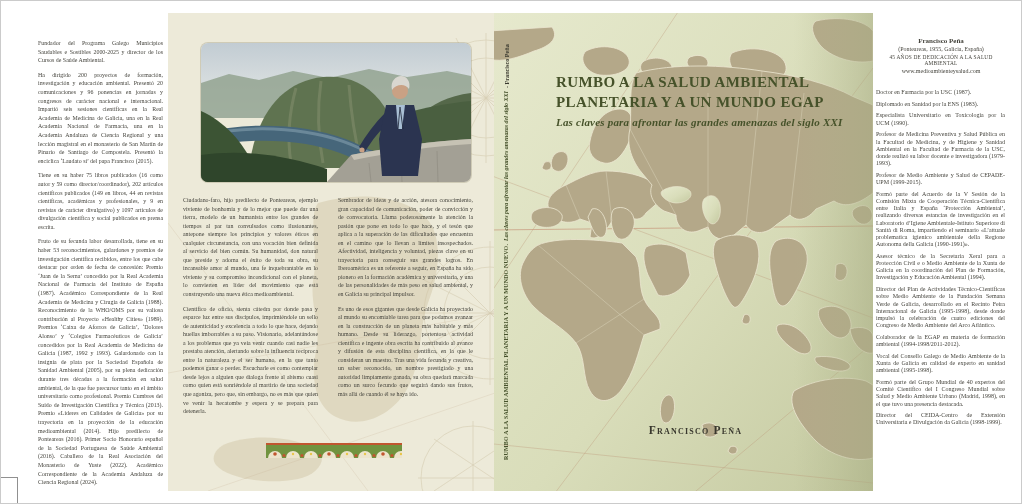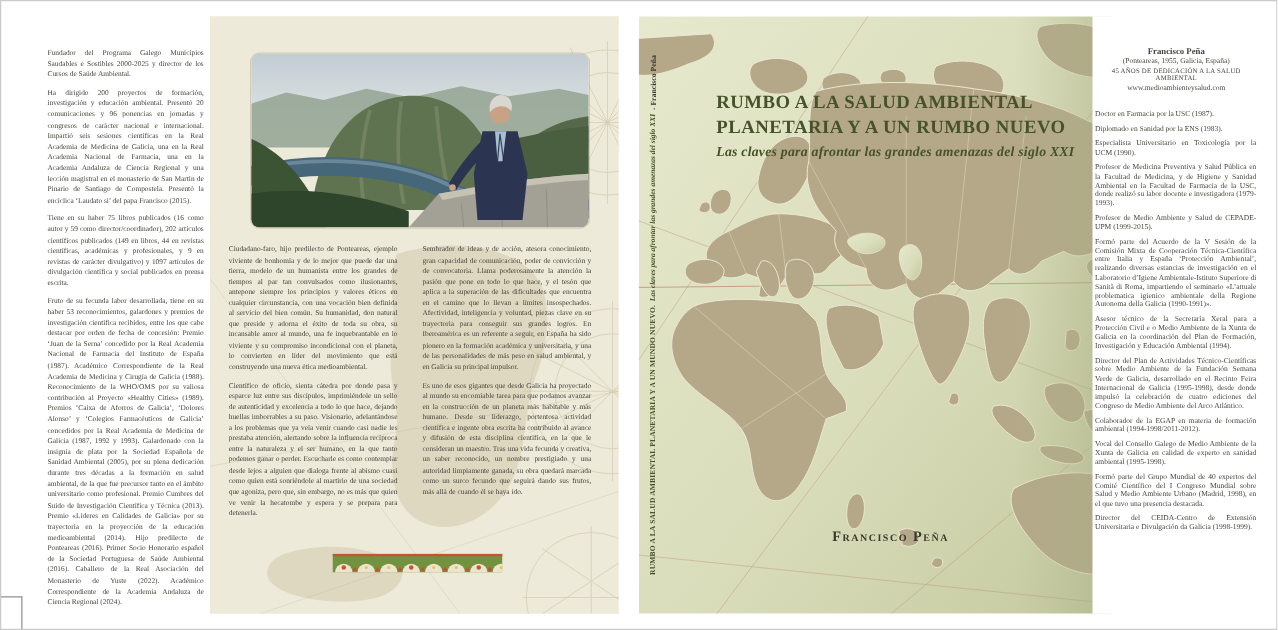--- a/index.html
+++ b/index.html
@@ -28,21 +28,21 @@
   .canyon-photo svg{display:block;}
   .back-text{
     position:absolute;left:15px;top:183px;width:290px;display:flex;gap:20px;
     font-size:5.9px;line-height:8.55px;text-align:justify;color:#45443d;
   }
   .back-text .col{width:135px;}
   .back-text p{margin:0 0 6px 0;}
   .ornament{position:absolute;left:98px;top:430px;width:136px;height:15px;}
 
   
-  .cover-panel{position:absolute;left:509px;top:0;width:379px;height:478px;overflow:hidden;}
+  .cover-panel{position:absolute;left:492px;top:0;width:379px;height:478px;overflow:hidden;}
   .cover-panel > svg.map{position:absolute;inset:0;}
   .spine{position:absolute;left:0;top:0;width:24px;height:478px;}
   .spine-inner{
     position:absolute;left:0;top:0;width:478px;height:24px;
     transform-origin:0 0;transform:rotate(-90deg) translateX(-478px);
     display:flex;align-items:center;justify-content:center;white-space:nowrap;
   }
   .spine-title{font-weight:bold;font-size:6px;letter-spacing:.15px;color:#46522b;}
   .spine-subtitle{font-style:italic;font-weight:bold;font-size:6px;color:#46522b;margin-left:3px;}
   .spine-author{font-weight:bold;font-size:6.2px;color:#3a392f;margin-left:3px;}
@@ -283,21 +283,21 @@
     <div class="spine">
       <div class="spine-inner">
         <span class="spine-title">RUMBO A LA SALUD AMBIENTAL PLANETARIA Y A UN MUNDO NUEVO.</span>
         <span class="spine-subtitle">Las claves para afrontar las grandes amenazas del siglo XXI</span>
         <span class="spine-author">- Francisco Peña</span>
       </div>
     </div>
 
     <div class="cover-title">
       <div class="line">RUMBO A LA SALUD AMBIENTAL</div>
-      <div class="line">PLANETARIA Y A UN RUMBO NUEVO</div>
+      <div class="line">PLANETARIA Y A UN MUNDO EGAP</div>
       <div class="cover-subtitle">Las claves para afrontar las grandes amenazas del siglo XXI</div>
     </div>
     <div class="cover-author">Francisco Peña</div>
   </div>
 
   <div class="flap-right">
     <div class="header">
       <div class="fr-name">Francisco Peña</div>
       <div class="fr-origin">(Ponteareas, 1955, Galicia, España)</div>
       <div class="fr-dedication">45 AÑOS DE DEDICACIÓN A LA SALUD AMBIENTAL</div>

